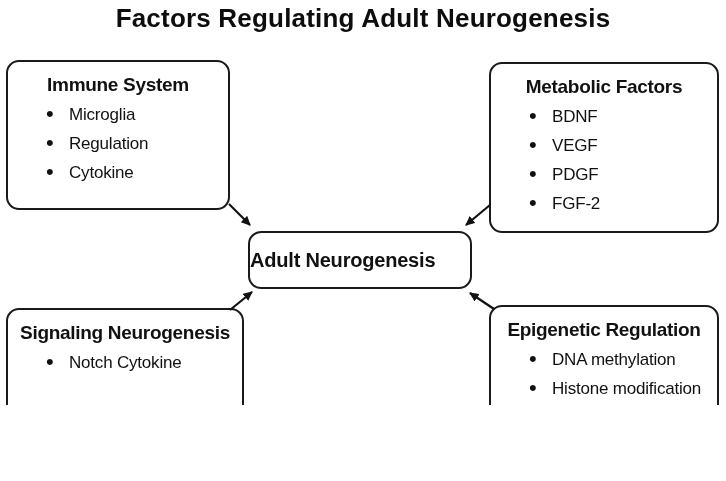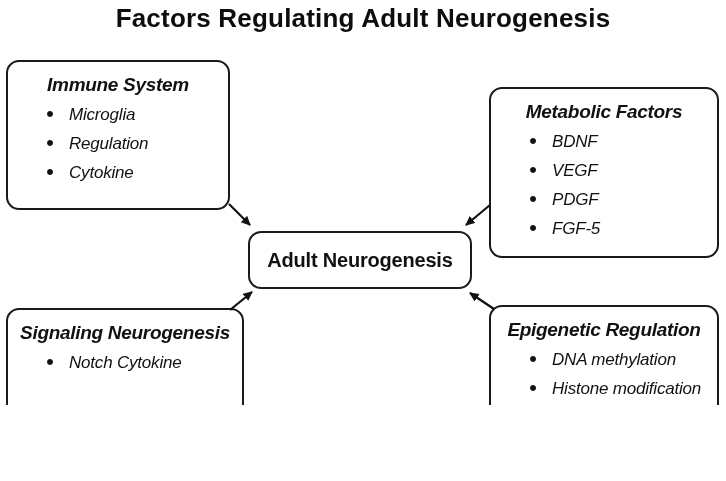--- a/index.html
+++ b/index.html
@@ -25,21 +25,20 @@
     position: absolute;
     background: #ffffff;
     border: 2.5px solid #1a1a1a;
     border-radius: 13px;
     box-sizing: border-box;
   }
   .node-inner {
     position: relative;
     z-index: 2;
     padding: 9px 6px 0 6px;
-    font-style: italic;
   }
   .node-title {
     font-size: 19px;
     font-weight: bold;
     text-align: center;
     line-height: 28px;
     letter-spacing: -0.3px;
     white-space: nowrap;
   }
   ul.items {
@@ -53,31 +52,31 @@
   ul.items li { position: relative; padding-left: 23px; }
   ul.items li::before {
     content: "\2022";
     position: absolute;
     left: 0; top: -1px;
     font-size: 22px;
   }
   .node-center {
     left: 248px; top: 231px;
     width: 224px; height: 58px;
-    display: flex; align-items: center; justify-content: center;
+    display: flex; align-items: center; 
   }
   .node-center .center-label {
     position: relative; z-index: 2;
     font-size: 20px;
     font-weight: bold;
     letter-spacing: -0.2px;
     white-space: nowrap;
   }
   .node-immune     { left: 6px;   top: 60px;  width: 224px; height: 150px; }
-  .node-metabolic  { left: 489px; top: 62px;  width: 230px; height: 171px; margin-top: 25px; }
+  .node-metabolic  { left: 489px; top: 62px;  width: 230px; height: 171px; }
   .node-signaling  { left: 6px;   top: 308px; width: 238px; height: 145px; }
   .node-epigenetic { left: 489px; top: 305px; width: 230px; height: 166px; }
 
   .arrows {
     position: absolute;
     left: 0; top: 0;
     width: 726px; height: 481px;
     z-index: 3;
     pointer-events: none;
   }
@@ -115,21 +114,21 @@
     </div>
   </div>
 
   <div class="node node-metabolic">
     <div class="node-inner">
       <div class="node-title">Metabolic Factors</div>
       <ul class="items">
         <li>BDNF</li>
         <li>VEGF</li>
         <li>PDGF</li>
-        <li>FGF-5</li>
+        <li>FGF-2</li>
       </ul>
     </div>
   </div>
 
   <div class="node node-signaling">
     <div class="node-inner">
       <div class="node-title">Signaling Neurogenesis</div>
       <ul class="items">
         <li>Notch Cytokine</li>
       </ul>

